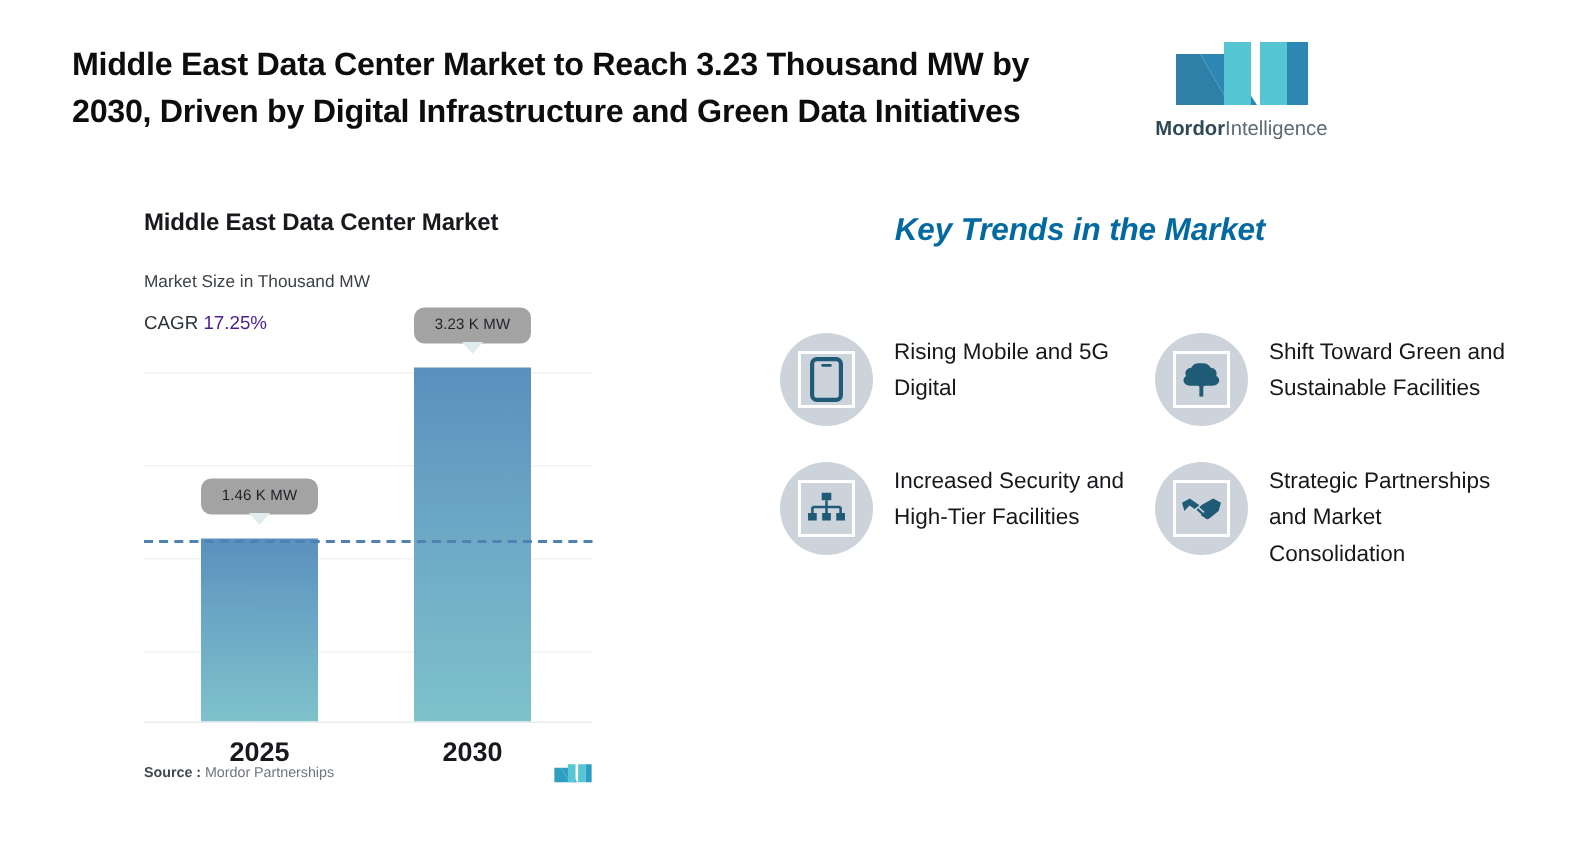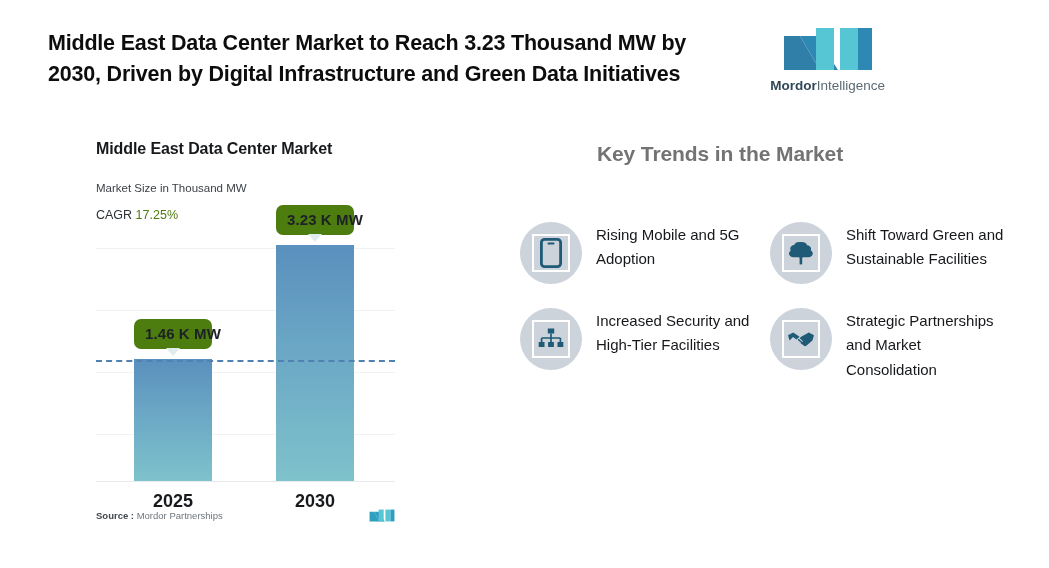--- a/index.html
+++ b/index.html
@@ -27,21 +27,21 @@
   .brand-name { font-size: 13.5px; color: #5b6b73; white-space: nowrap; }
   .brand-name b { color: #2f4858; font-weight: bold; }
 
   
   .chart-card {
     position: absolute; left: 96px; top: 140px; width: 305px; height: 400px;
   }
   .chart-title { font-size: 16px; font-weight: bold; color: #17191c; letter-spacing: -0.1px; }
   .chart-subtitle { font-size: 11.5px; color: #3c4248; margin-top: 24px; }
   .chart-cagr { font-size: 12.5px; color: #2c3238; margin-top: 14px; }
-  .chart-cagr .val { color: #4d7c0f; }
+  .chart-cagr .val { color: #4c1d95; }
 
   .plot {
     position: relative; margin-top: 8px; width: 299px; height: 252px;
   }
   .gridline {
     position: absolute; left: 0; width: 299px; height: 1px;
     background: #f1f2f3;
   }
   .baseline {
     position: absolute; left: 0; bottom: 0; width: 299px; height: 1px;
@@ -52,22 +52,22 @@
     border-top: 2px dashed #4f82b2;
   }
   .bar {
     position: absolute; bottom: 1px; width: 78px;
     background: linear-gradient(180deg, #5a90bd 0%, #6aa6c5 42%, #7ec2cb 100%);
   }
   .bar-2025 { left: 38px; }
   .bar-2030 { left: 180px; }
 
   .callout {
-    position: absolute; background: #4d7c0f; border-radius: 7px;
-    padding: 6px 11px 7px; font-size: 15px; font-weight: bold;
+    position: absolute; background: #a3a3a3; border-radius: 7px;
+    padding: 6px 11px 7px; font-size: 10px; font-weight: normal;
     color: #1d2126; white-space: nowrap; letter-spacing: 0.1px;
   }
   .callout::after {
     content: ""; position: absolute; left: 50%; bottom: -7px;
     margin-left: -7px; border-left: 7px solid transparent;
     border-right: 7px solid transparent; border-top: 8px solid #e0ebee;
   }
   .xaxis {
     position: relative; width: 299px; margin-top: 9px; height: 24px;
   }
@@ -82,22 +82,22 @@
     position: absolute; left: 0; top: 368px; width: 299px;
     display: flex; align-items: center; justify-content: space-between;
   }
   .source-text { font-size: 9.5px; color: #6e767c; }
   .source-text b { color: #41484e; font-weight: bold; }
   .source-mark { width: 26px; height: 15px; }
 
   
   .trends { position: absolute; left: 520px; top: 142px; width: 500px; }
   .trends-title {
-    font-size: 21px; font-weight: bold; color: #737373;
-    text-align: center; width: 356px; margin-left: 22px; letter-spacing: -0.1px;
+    font-size: 21px; font-weight: bold; color: #0369a1;
+    text-align: center; width: 356px; margin-left: 22px; letter-spacing: -0.1px; font-style: italic;
   }
   .trend-grid {
     margin-top: 56px; display: grid;
     grid-template-columns: 250px 250px;
     row-gap: 24px;
   }
   .trend { display: flex; align-items: flex-start; gap: 14px; }
   .trend-icon {
     flex: 0 0 auto; width: 62px; height: 62px; border-radius: 50%;
     background: #ccd3da; display: flex; align-items: center; justify-content: center;
@@ -184,21 +184,21 @@
 
       <div class="trend">
         <div class="trend-icon">
           <div class="icon-frame">
             <svg width="22" height="30" viewBox="0 0 22 30">
               <rect x="1.4" y="1.4" width="19.2" height="27.2" rx="3.2" fill="none" stroke="#1f5b77" stroke-width="2.8"></rect>
               <rect x="7.5" y="4.6" width="7" height="1.9" rx="0.9" fill="#1f5b77"></rect>
             </svg>
           </div>
         </div>
-        <div class="trend-label">Rising Mobile and 5G Adoption</div>
+        <div class="trend-label">Rising Mobile and 5G Digital</div>
       </div>
 
       <div class="trend">
         <div class="trend-icon">
           <div class="icon-frame">
             <svg width="26" height="26" viewBox="0 0 26 26">
               <path d="M13 2.2c-2.4 0-4.3 1.3-5 3.1-2.3.1-4.1 1.8-4.1 3.9 0 .7.2 1.3.5 1.9-1.1.7-1.8 1.8-1.8 3 0 2.1 2 3.8 4.5 3.8h15.8c2.5 0 4.5-1.7 4.5-3.8 0-1.3-.8-2.5-2.1-3.2.2-.5.3-1 .3-1.6 0-2.1-1.8-3.8-4.1-3.9-.8-1.9-2.9-3.2-5.5-3.2z" transform="translate(-1.5 0) scale(0.96)" fill="#1f5b77"></path>
               <rect x="11.6" y="13" width="2.6" height="11.4" fill="#1f5b77"></rect>
               <path d="M12.9 17.6 L8.8 13.6" stroke="#1f5b77" stroke-width="1.9" fill="none"></path>
               <path d="M12.9 17.6 L17.1 13.6" stroke="#1f5b77" stroke-width="1.9" fill="none"></path>

